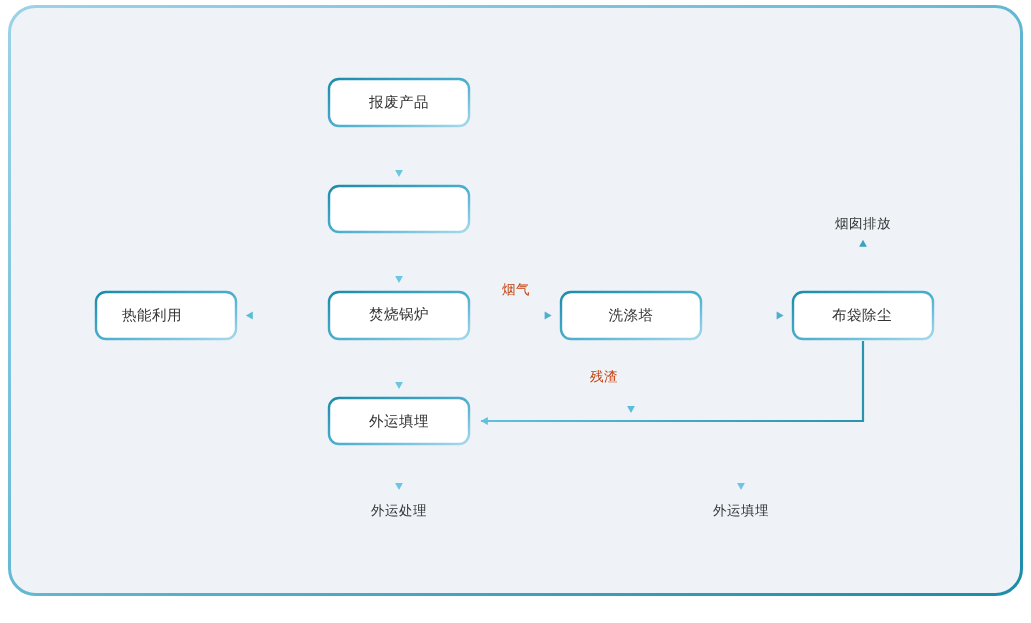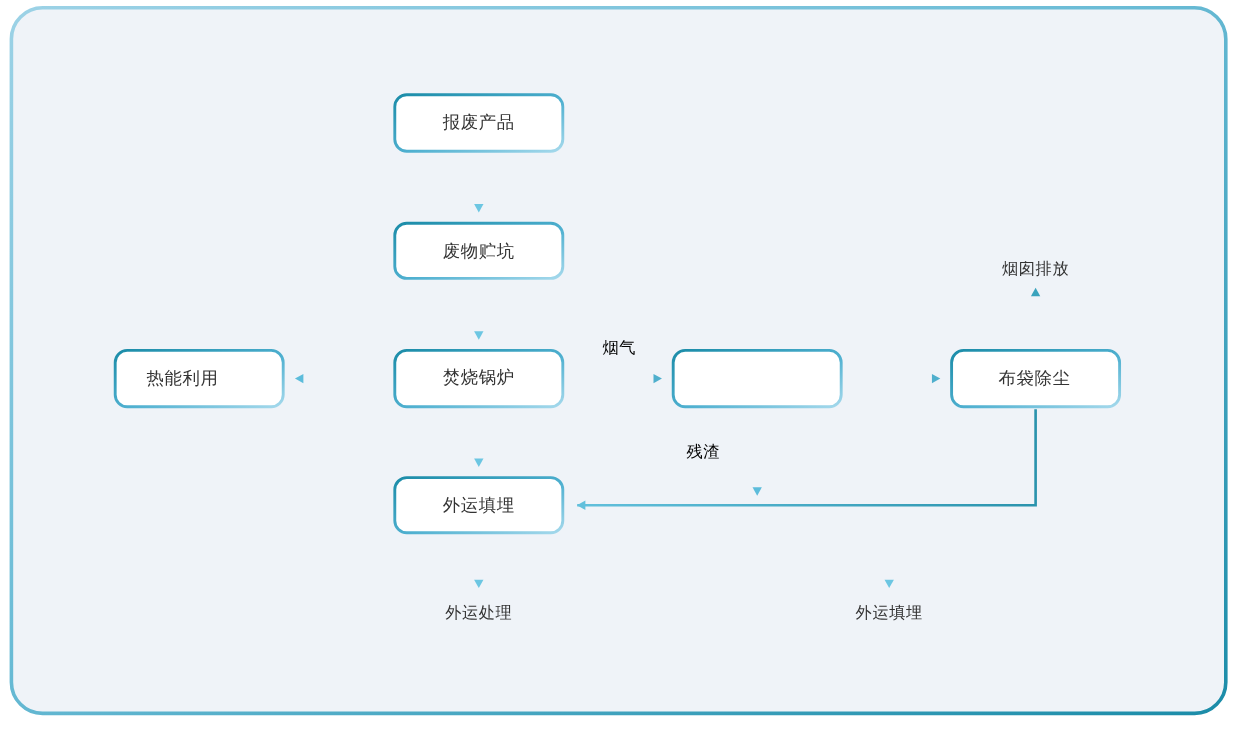--- a/index.html
+++ b/index.html
@@ -33,21 +33,21 @@
     justify-content: center;
     font-size: 14.5px;
     color: #333333;
     letter-spacing: 0.5px;
     white-space: nowrap;
     pointer-events: none;
   }
   .edge-label {
     position: absolute;
     font-size: 13.5px;
-    color: #000000;
+    color: #c2410c;
     letter-spacing: 0.5px;
     white-space: nowrap;
     transform: translate(-50%, -50%);
   }
   .term-label {
     position: absolute;
     font-size: 13.5px;
     color: #333333;
     letter-spacing: 0.5px;
     white-space: nowrap;
@@ -146,34 +146,34 @@
     <rect x="329" y="186" width="140" height="46" rx="10" ry="10" fill="#ffffff" stroke="url(#gradBox)" stroke-width="2.4"></rect>
     <rect x="329" y="292" width="140" height="47" rx="10" ry="10" fill="#ffffff" stroke="url(#gradBox)" stroke-width="2.4"></rect>
     <rect x="96" y="292" width="140" height="47" rx="10" ry="10" fill="#ffffff" stroke="url(#gradBox)" stroke-width="2.4"></rect>
     <rect x="561" y="292" width="140" height="47" rx="10" ry="10" fill="#ffffff" stroke="url(#gradBox)" stroke-width="2.4"></rect>
     <rect x="793" y="292" width="140" height="47" rx="10" ry="10" fill="#ffffff" stroke="url(#gradBox)" stroke-width="2.4"></rect>
     <rect x="329" y="398" width="140" height="46" rx="10" ry="10" fill="#ffffff" stroke="url(#gradBox)" stroke-width="2.4"></rect>
   </svg>
 
   <div class="node-label" style="left:328px; top:78px; width:142px; height:49px;text-align:center;">报废产品</div>
 
-  <div class="node-label" style="left:328px; top:185px; width:142px; height:48px;">废物贮坑</div>
 
   <div class="node-label" style="left:328px; top:282px; width:142px; height:65px;">焚烧锅炉</div>
 
   <div class="node-label" style="left:95px; top:291px; width:114px; height:49px;">热能利用</div>
 
+  <div class="node-label" style="left:560px; top:291px; width:142px; height:49px;">洗涤塔</div>
 
   <div class="node-label" style="left:792px; top:291px; width:140px; height:49px;">布袋除尘</div>
 
   <div class="node-label" style="left:328px; top:397px; width:142px; height:48px;">外运填埋</div>
 
   <div class="edge-label" style="left:516px; top:290px;">烟气</div>
 
-  <div class="edge-label" style="left:586px; top:377px;">残渣</div>
+  <div class="edge-label" style="left:604px; top:377px;">残渣</div>
 
   <div class="term-label" style="left:863px; top:224px;">烟囱排放</div>
 
   <div class="term-label" style="left:399px; top:511px;">外运处理</div>
 
   <div class="term-label" style="left:741px; top:511px;">外运填埋</div>
 
 </div>
 
 </body></html>

